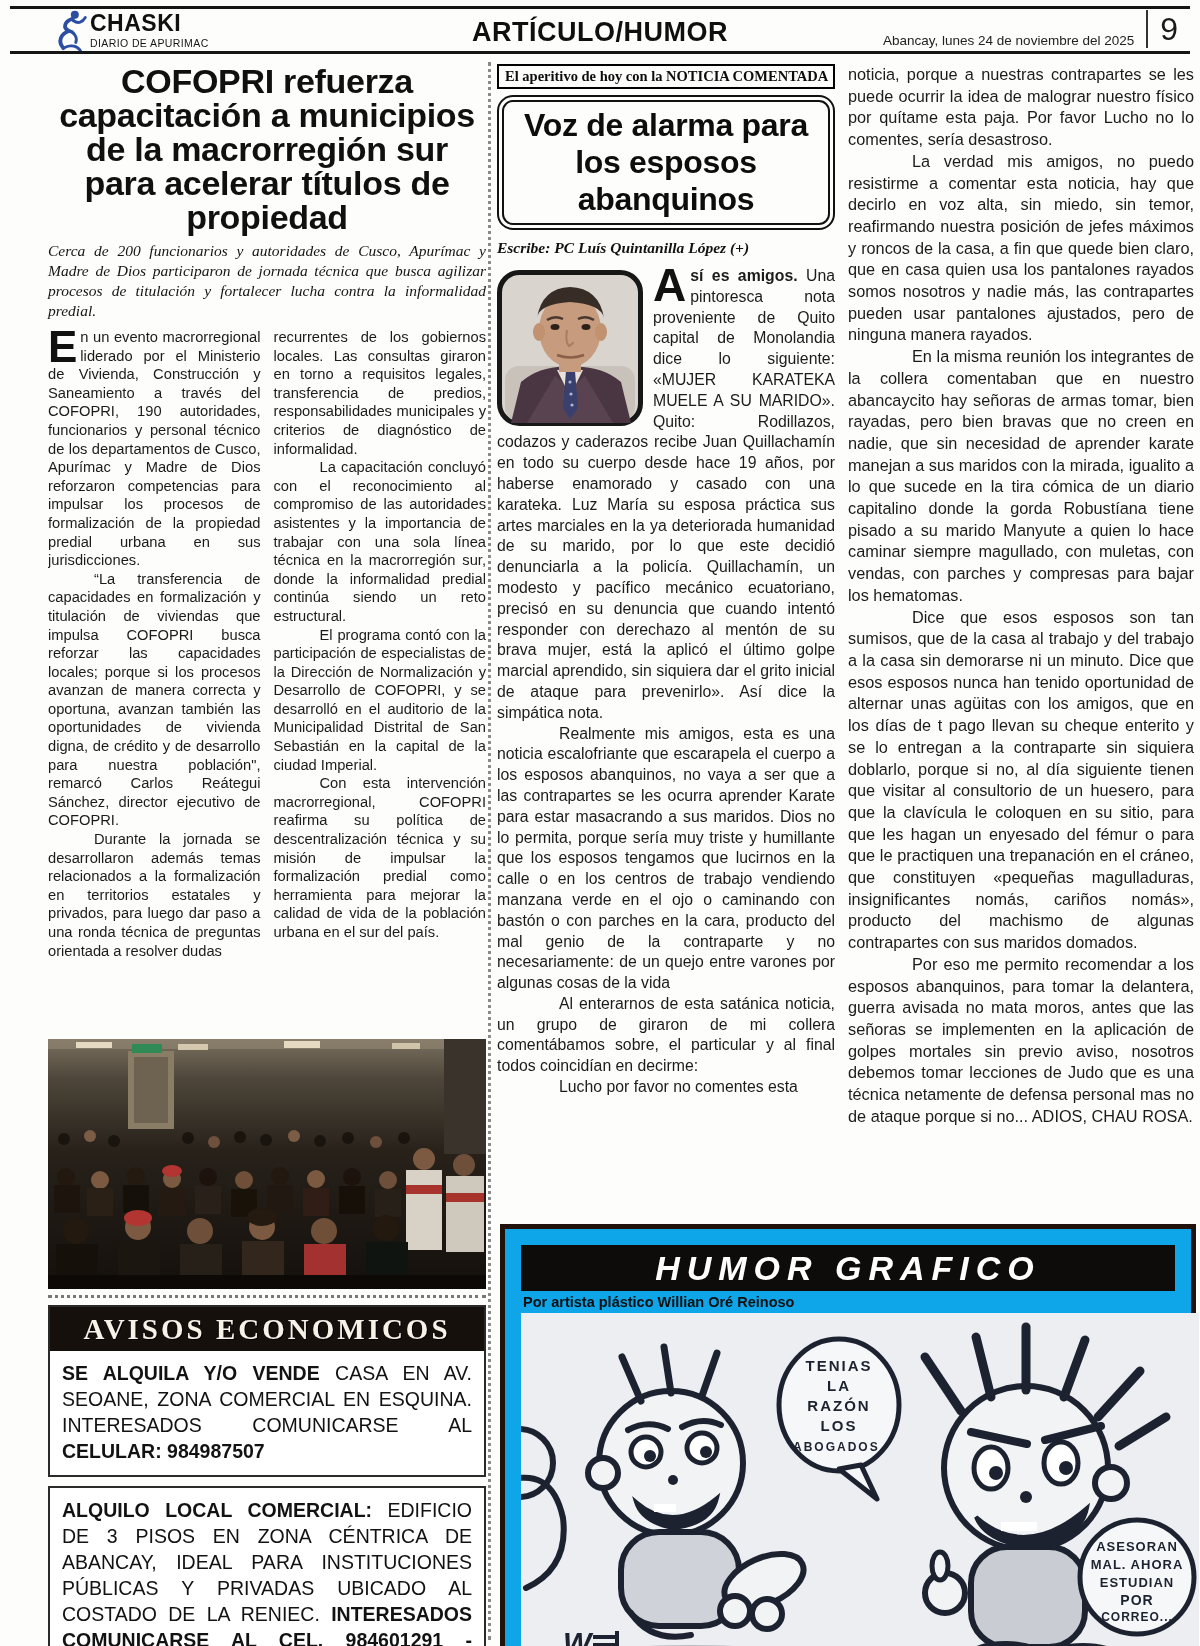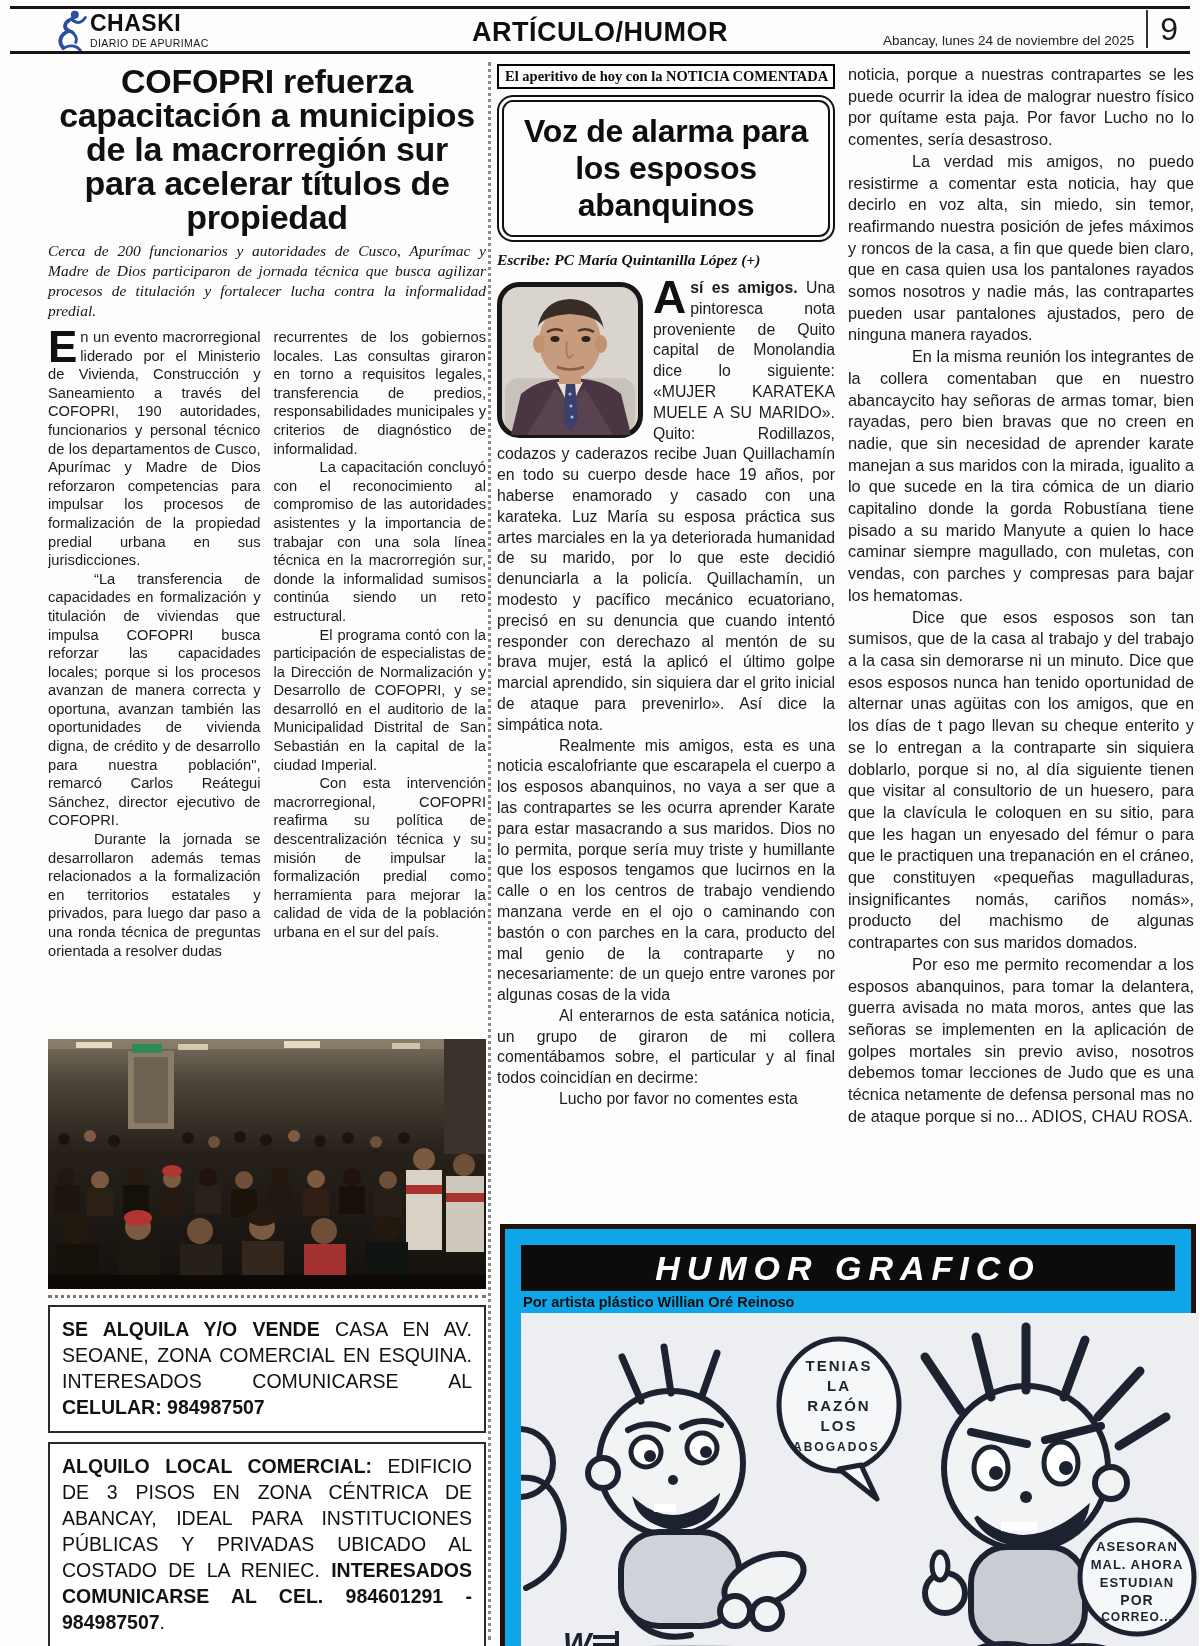--- a/index.html
+++ b/index.html
@@ -43,21 +43,21 @@
   .avisos-banner{height:44px;background:#15100c;color:#f6f2e8;display:flex;align-items:center;
         justify-content:center;font-family:"Liberation Serif",serif;font-weight:bold;
         font-size:29px;letter-spacing:3px;text-shadow:1px 1px 0 #000}
   .ad-text{padding:9px 12px 11px 12px;font-size:19.5px;line-height:26px;text-align:justify;color:#121212}
   .ad-text .b{font-weight:bold}
 
   
   .mid-col{position:absolute;left:497px;top:64px;width:338px}
   .kicker{border:2px solid #000;padding:2px 6px;font-family:"Liberation Serif",serif;
         font-weight:bold;font-size:14.5px;white-space:nowrap;color:#0d0d0d}
-  .voz-box{margin-top:6px;border:7px double #111;border-radius:16px;padding:11px 4px;
+  .voz-box{margin-top:6px;border:7px double #111;border-radius:16px;padding:5px 4px;
         text-align:center;font-size:32px;line-height:37px;font-weight:bold;letter-spacing:-.3px;color:#0d0d0d}
   .byline{margin-top:9px;font-family:"Liberation Serif",serif;font-style:italic;
         font-weight:bold;font-size:15.5px;color:#111}
   .mid-body{margin-top:9px;height:880px;overflow:hidden;font-size:15.8px;line-height:20.8px;
         text-align:justify;hyphens:auto}
   .mid-body p{margin:0}
   .mid-body p + p{text-indent:62px}
   .portrait-wrap{float:left;width:146px;height:156px;margin:4px 10px 4px 0}
   .portrait-wrap svg{display:block;width:146px;height:156px}
   .mid-drop{float:left;font-weight:bold;font-size:46px;line-height:37px;padding:1px 4px 0 0;color:#111}
@@ -110,21 +110,21 @@
     <div class="la-lede">Cerca de 200 funcionarios y autoridades de Cusco, Apurímac y Madre de Dios participaron de jornada técnica que busca agilizar procesos de titulación y fortalecer lucha contra la informalidad predial.</div>
 
     <div class="la-body">
       <div class="newscol">
         <p><span class="dropcap">E</span><span>n un evento macrorregional liderado por el Ministerio de Vivienda, Construcción y Saneamiento a través del COFOPRI, 190 autoridades, funcionarios y personal técnico de los departamentos de Cusco, Apurímac y Madre de Dios reforzaron competencias para impulsar los procesos de formalización de la propiedad predial urbana en sus jurisdicciones.</span></p>
         <p>“La transferencia de capacidades en formalización y titulación de viviendas que impulsa COFOPRI busca reforzar las capacidades locales; porque si los procesos avanzan de manera correcta y oportuna, avanzan también las oportunidades de vivienda digna, de crédito y de desarrollo para nuestra población", remarcó Carlos Reátegui Sánchez, director ejecutivo de COFOPRI.</p>
         <p>Durante la jornada se desarrollaron además temas relacionados a la formalización en territorios estatales y privados, para luego dar paso a una ronda técnica de preguntas orientada a resolver dudas</p>
       </div>
       <div class="newscol">
         <p>recurrentes de los gobiernos locales. Las consultas giraron en torno a requisitos legales, transferencia de predios, responsabilidades municipales y criterios de diagnóstico de informalidad.</p>
-        <p>La capacitación concluyó con el reconocimiento al compromiso de las autoridades asistentes y la importancia de trabajar con una sola línea técnica en la macrorregión sur, donde la informalidad sumisos continúa siendo un reto estructural.</p>
+        <p>La capacitación concluyó con el reconocimiento al compromiso de las autoridades asistentes y la importancia de trabajar con una sola línea técnica en la macrorregión sur, donde la informalidad predial continúa siendo un reto estructural.</p>
         <p>El programa contó con la participación de especialistas de la Dirección de Normalización y Desarrollo de COFOPRI, y se desarrolló en el auditorio de la Municipalidad Distrital de San Sebastián en la capital de la ciudad Imperial.</p>
         <p>Con esta intervención macrorregional, COFOPRI reafirma su política de descentralización técnica y su misión de impulsar la formalización predial como herramienta para mejorar la calidad de vida de la población urbana en el sur del país.</p>
       </div>
     </div>
 
     <svg class="event-photo" viewBox="0 0 438 250" preserveAspectRatio="none">
       <defs>
         <linearGradient id="pg" x1="0" y1="0" x2="0" y2="1">
           <stop offset="0" stop-color="#79705f"></stop>
             <stop offset="0.16" stop-color="#4e463a"></stop>
@@ -204,35 +204,36 @@
           <rect x="256" y="205" width="42" height="45" fill="#a23130"></rect>
         <circle cx="338" cy="189" r="13" fill="#24190f"></circle>
           <rect x="318" y="203" width="42" height="47" fill="#101411"></rect>
       </g>
       <rect y="236" width="438" height="14" fill="#0c0907"></rect>
     </svg>
 
     <div class="dotted-hr"></div>
 
     <div class="ad-box">
+      <div class="avisos-banner">AVISOS ECONOMICOS</div>
       <div class="ad-text">
         <span class="b">SE ALQUILA Y/O VENDE</span><span> CASA EN AV. SEOANE, ZONA COMERCIAL EN ESQUINA. INTERESADOS COMUNICARSE AL </span><span class="b">CELULAR: 984987507</span><span></span>
       </div>
     </div>
     <div class="ad-box">
       <div class="ad-text">
         <span class="b">ALQUILO LOCAL COMERCIAL:</span><span> EDIFICIO DE 3 PISOS EN ZONA CÉNTRICA DE ABANCAY, IDEAL PARA INSTITUCIONES PÚBLICAS Y PRIVADAS UBICADO AL COSTADO DE LA RENIEC. </span><span class="b">INTERESADOS COMUNICARSE AL CEL. 984601291 - 984987507</span><span>.</span>
       </div>
     </div>
   </div>
 
   <div class="mid-col">
     <div class="kicker">El aperitivo de hoy con la NOTICIA COMENTADA</div>
     <div class="voz-box">Voz de alarma para los esposos abanquinos</div>
-    <div class="byline">Escribe: PC María Quintanilla López (+)</div>
+    <div class="byline">Escribe: PC Luís Quintanilla López (+)</div>
 
     <div class="mid-body">
       <p>
         <span class="portrait-wrap">
           <svg viewBox="0 0 146 156">
             <rect x="2.5" y="2.5" width="141" height="151" rx="20" fill="#d9d4cd" stroke="#171717" stroke-width="5"></rect>
             <rect x="8" y="96" width="130" height="55" rx="14" fill="#c9c2ba"></rect>
             <path d="M14,153 L24,112 Q44,95 73,97 Q104,95 124,112 L134,153 Z" fill="#4a3642"></path>
             <path d="M30,153 L58,106 L73,118 L88,106 L116,153 Z" fill="#5a4350"></path>
             <polygon points="60,100 86,100 73,126" fill="#e8e4da"></polygon>

